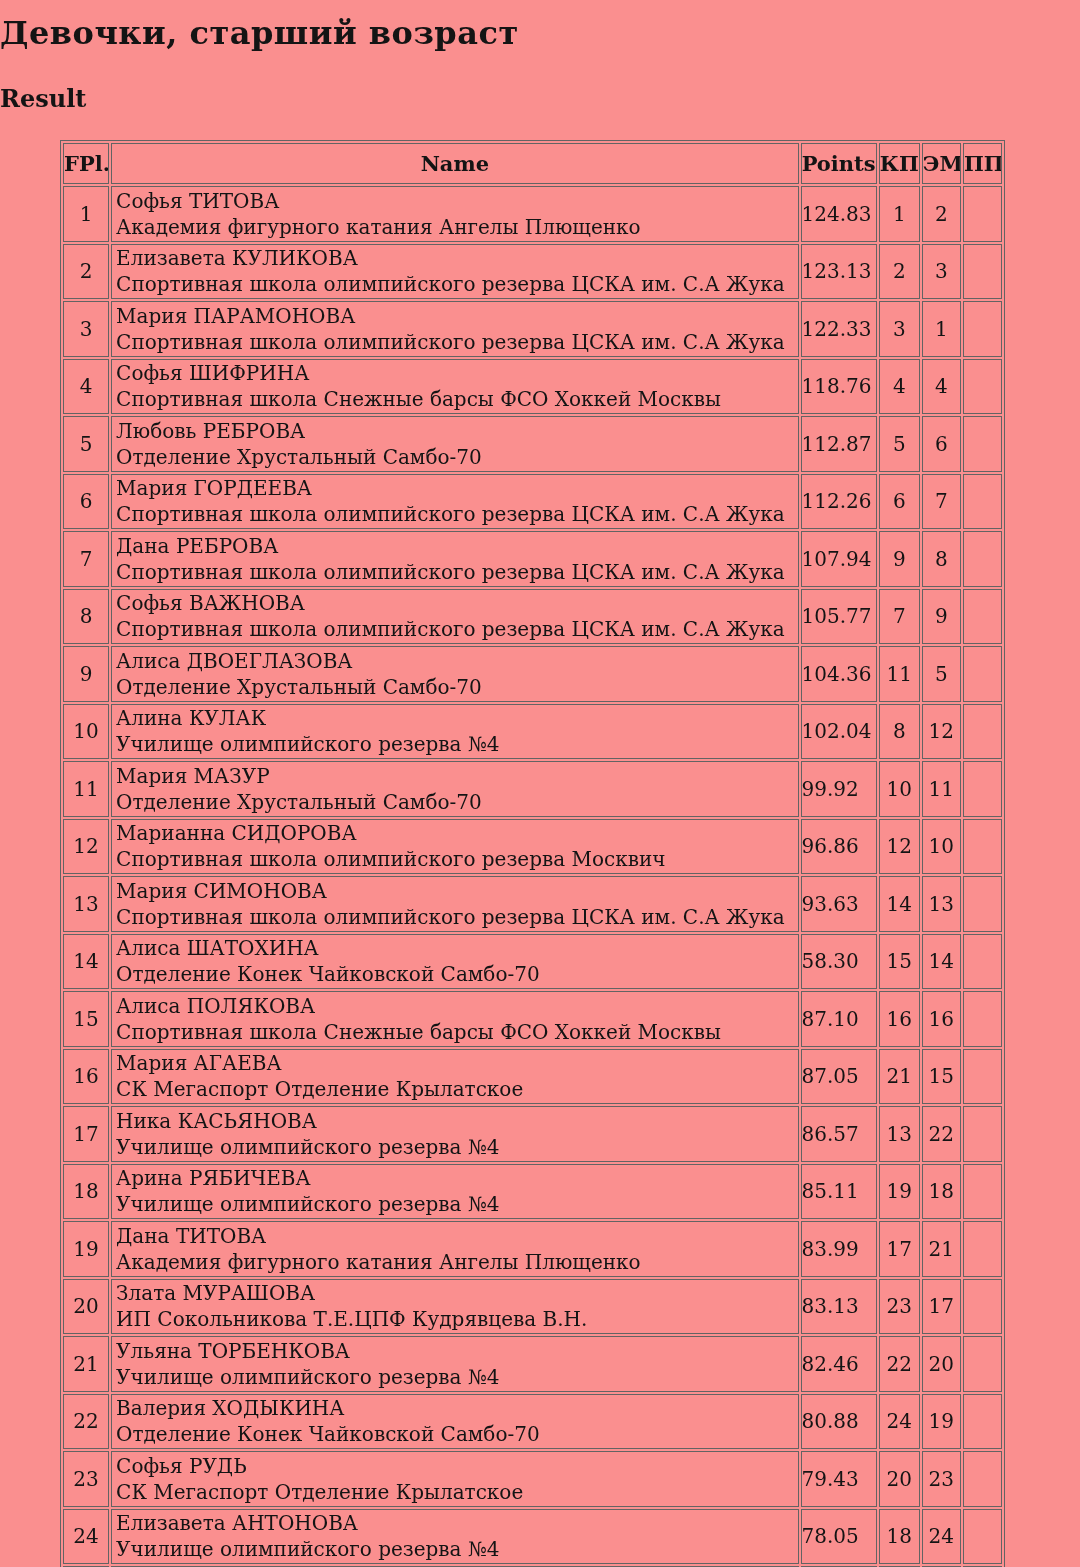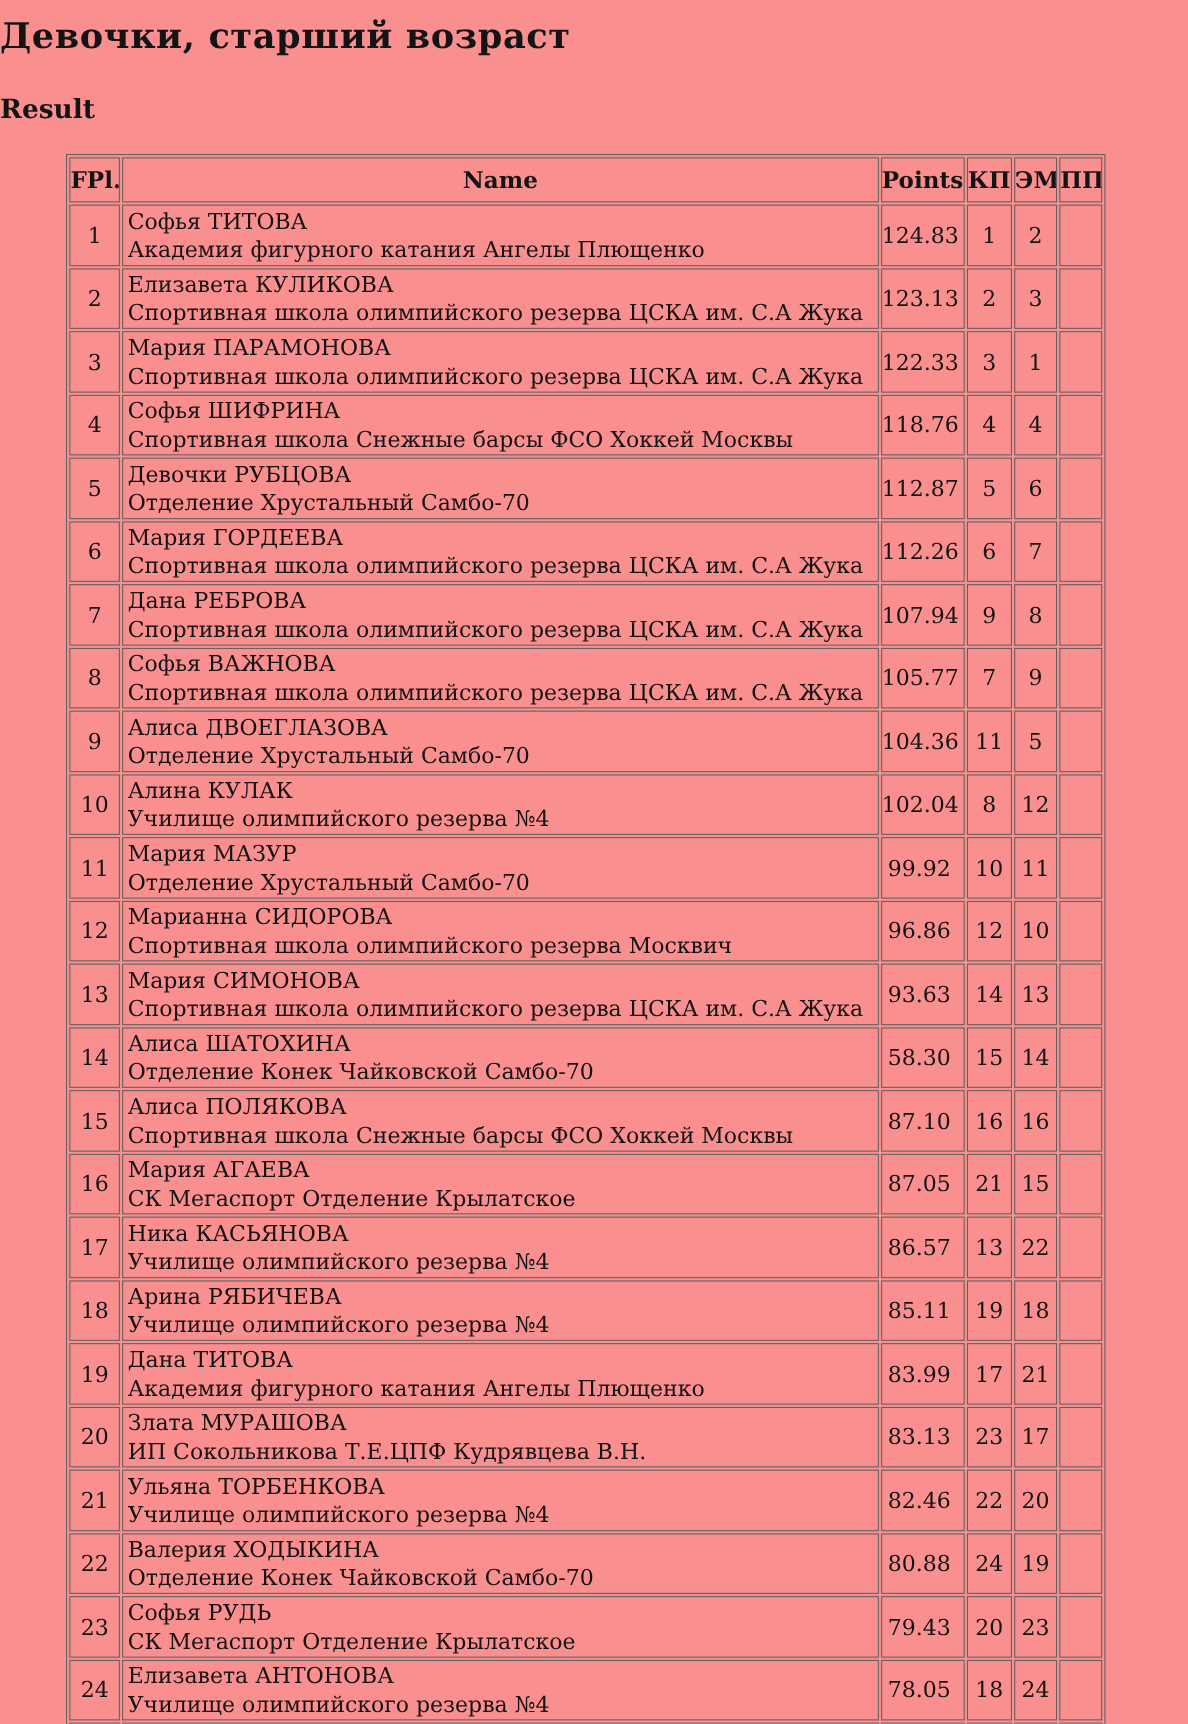--- a/index.html
+++ b/index.html
@@ -47,21 +47,21 @@
     height: 41px;
     font-size: 21px;
     font-weight: bold;
     vertical-align: middle;
   }
   td {
     height: 55.5px;
     vertical-align: middle;
   }
   td.fpl, td.kp, td.em { text-align: center; }
-  td.points { text-align: center; padding-right: 6px; }
+  td.points { text-align: left; padding-right: 6px; }
   td.name   { text-align: left; padding-left: 4px; }
   td.name .line { line-height: 26px; }
 </style>
 </head>
 <body>
 
 <h1 class="page-title">Девочки, старший возраст</h1>
 <h2 class="page-subtitle">Result</h2>
 
 <table class="results">
@@ -124,21 +124,21 @@
       <div class="line">Спортивная школа Снежные барсы ФСО Хоккей Москвы</div>
     </td>
     <td class="points">118.76</td>
     <td class="kp">4</td>
     <td class="em">4</td>
     <td class="pp"></td>
   </tr>
       <tr>
     <td class="fpl">5</td>
     <td class="name">
-      <div class="line">Девочки РУБЦОВА</div>
+      <div class="line">Любовь РЕБРОВА</div>
       <div class="line">Отделение Хрустальный Самбо-70</div>
     </td>
     <td class="points">112.87</td>
     <td class="kp">5</td>
     <td class="em">6</td>
     <td class="pp"></td>
   </tr>
       <tr>
     <td class="fpl">6</td>
     <td class="name">

